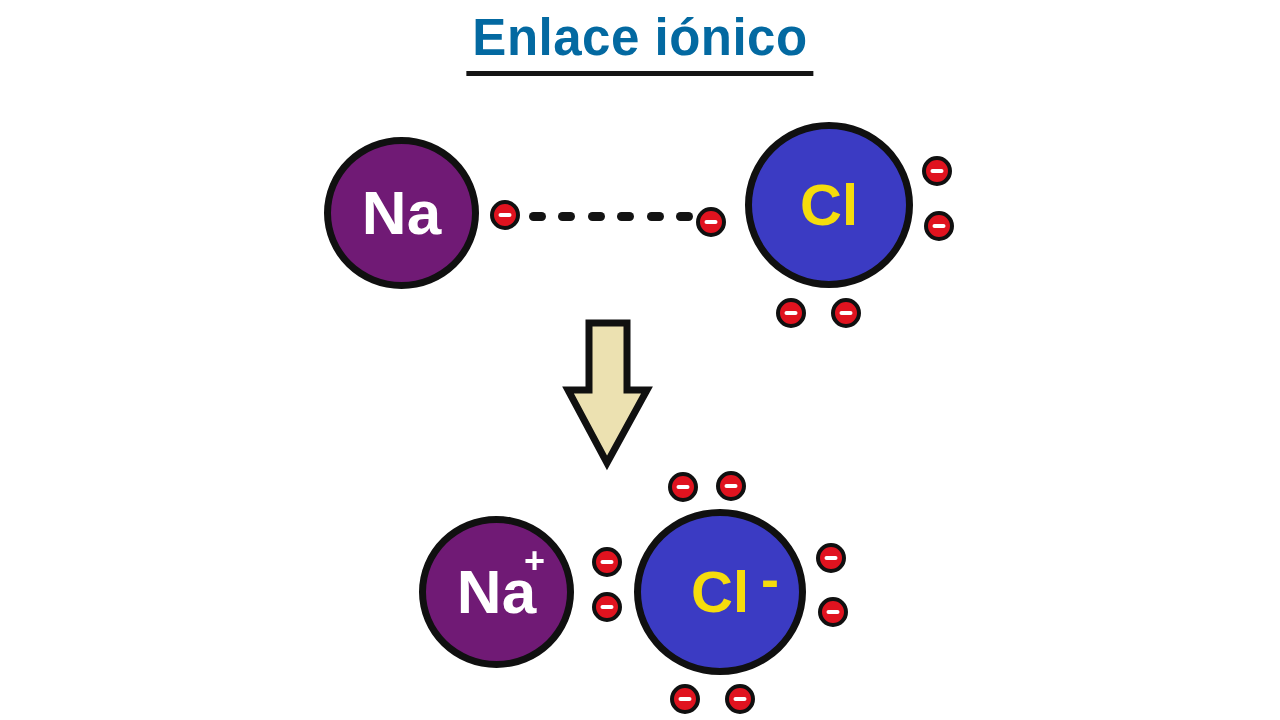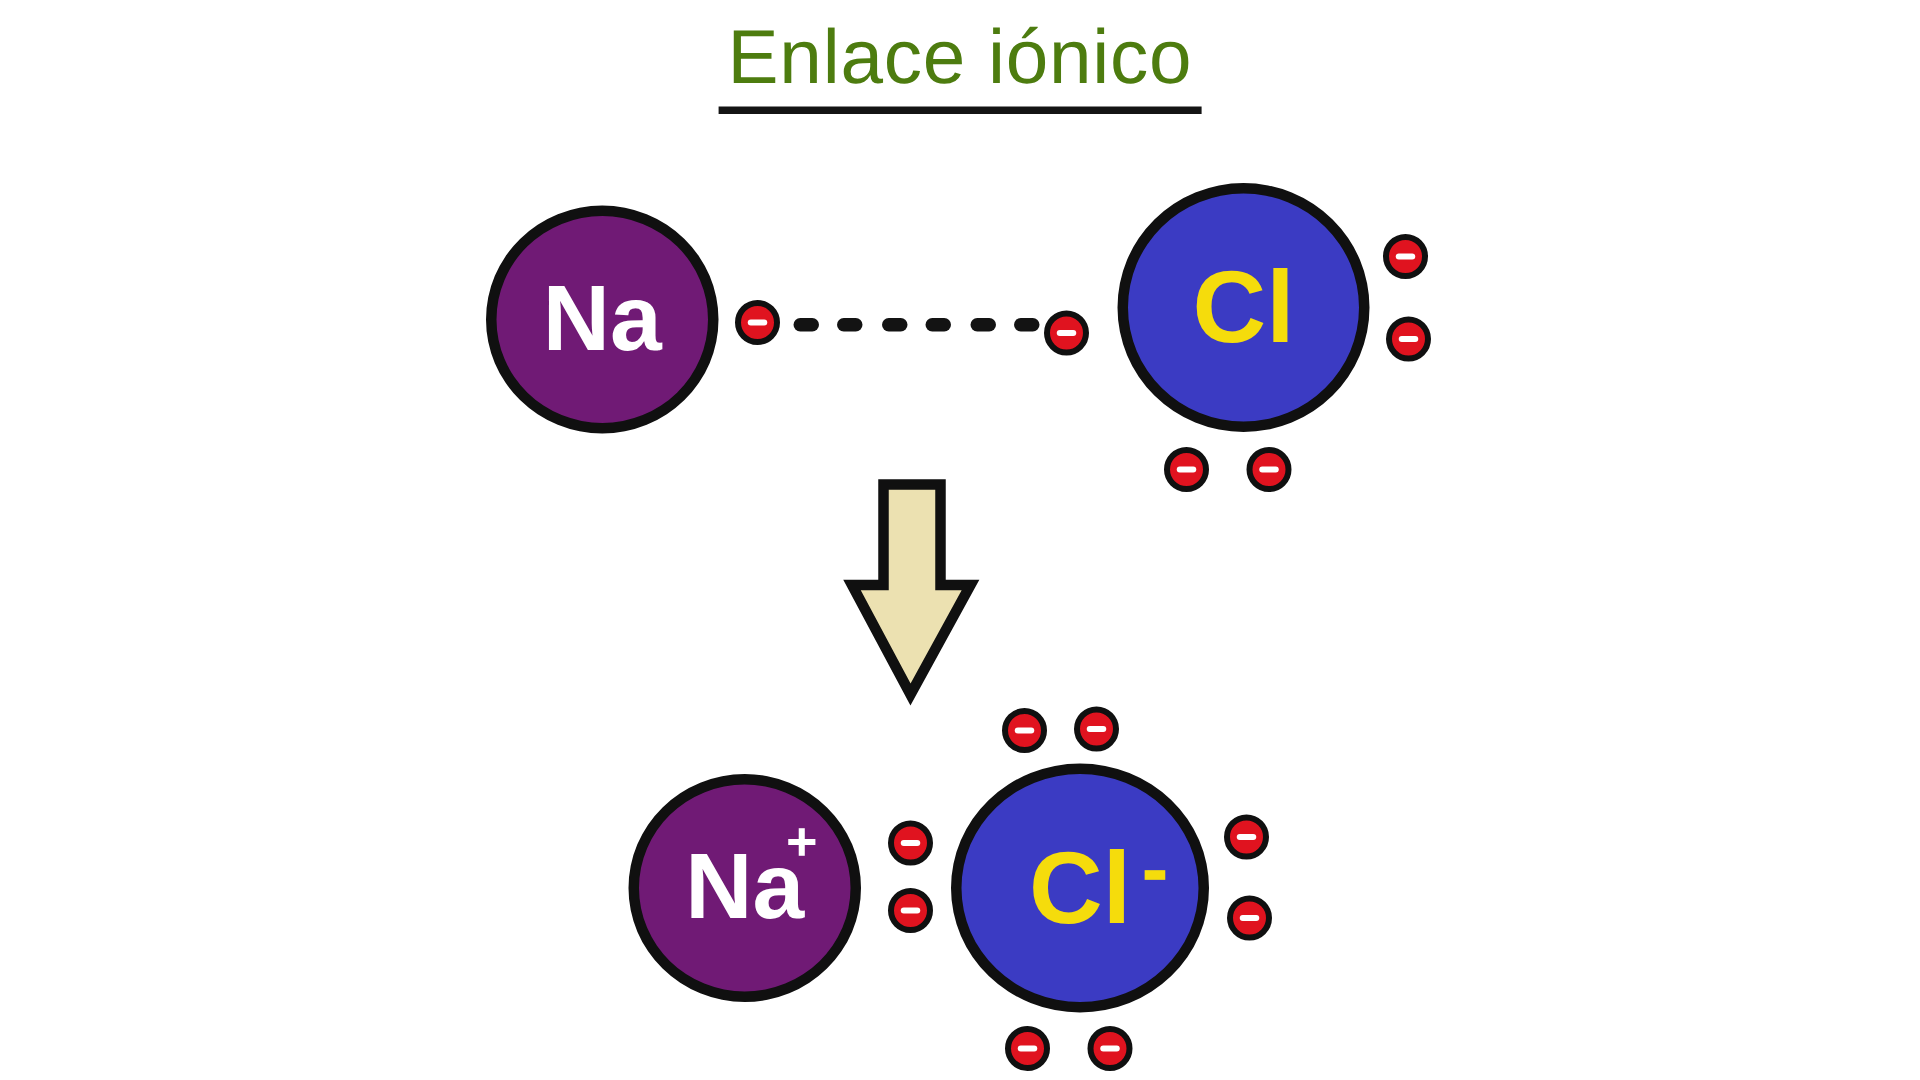--- a/index.html
+++ b/index.html
@@ -13,43 +13,43 @@
   }
 
   
   .title {
     position: absolute;
     top: 8px;
     left: 50%;
     transform: translateX(-50%);
     margin: 0;
     font-size: 51px;
-    font-weight: normal;
+    font-weight: bold;
     letter-spacing: 0.5px;
-    color: #4d7c0f;
+    color: #0369a1;
     border-bottom: 5px solid #141414;
     padding: 0 6px 4px 6px;
     white-space: nowrap;
   }
 
   
   .atom {
     position: absolute;
     box-sizing: border-box;
     border: 7px solid #101010;
     border-radius: 50%;
     display: flex;
     align-items: center;
     justify-content: center;
   }
   .atom--na { background: #701a75; }
   .atom--cl { background: #3b3bc3; }
   .atom-label { font-weight: bold; line-height: 1; }
   .label--na { color: #ffffff; font-size: 62px; }
-  .label--cl { color: #f5dc0c; font-size: 68px; }
+  .label--cl { color: #f5dc0c; font-size: 58px; }
 
   #na-top   { left: 324px; top: 137px; width: 155px; height: 152px; }
   #cl-top   { left: 745px; top: 122px; width: 168px; height: 166px; }
   #na-bottom{ left: 419px; top: 516px; width: 155px; height: 152px; }
   #cl-bottom{ left: 634px; top: 509px; width: 172px; height: 166px; }
 
   .charge {
     position: absolute;
     font-weight: bold;
     line-height: 1;

